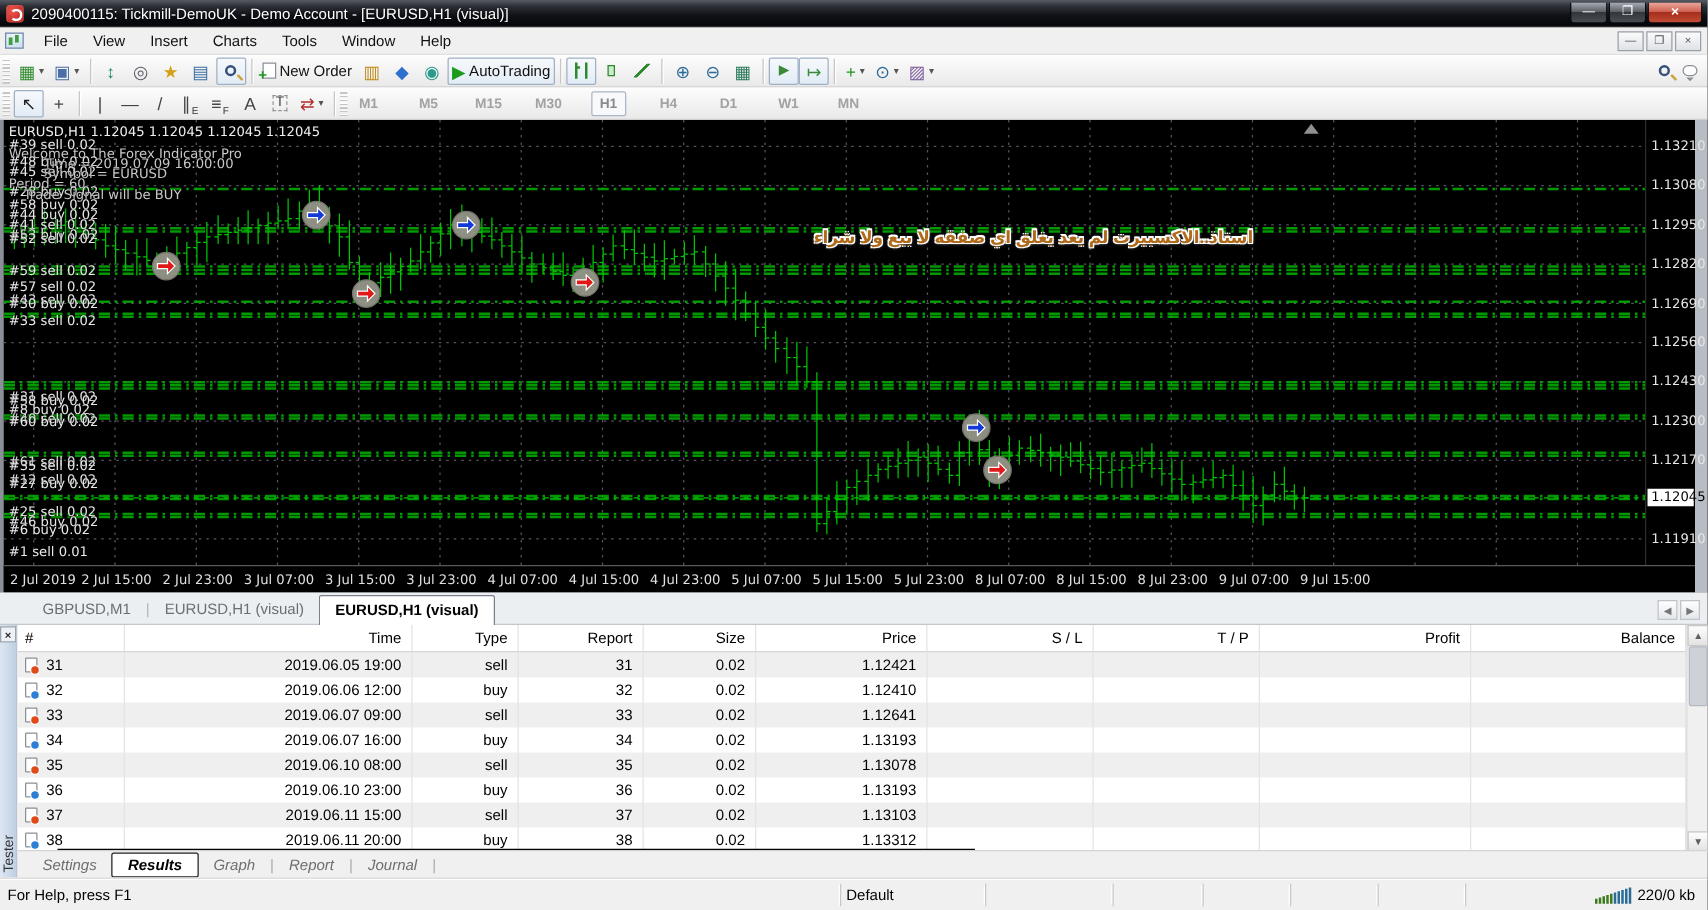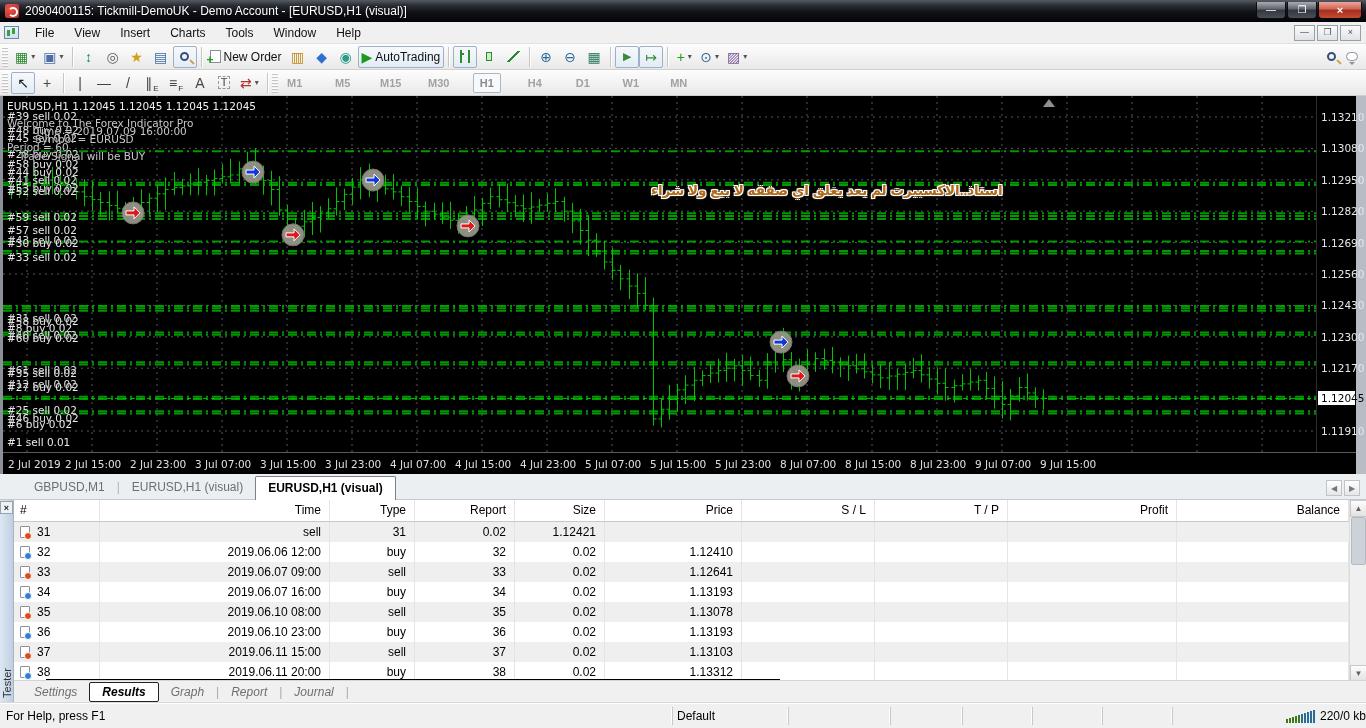--- a/index.html
+++ b/index.html
@@ -141,21 +141,21 @@
   .ttab { padding:2px 12px; color:#6e6e6e; cursor:default;font-style:italic; }
   .ttab.active { background:#fff; border:1px solid #222; color:#000; font-weight:bold; border-radius:2px; }
   .ttab-sep { color:#aaa; }
 
   
   .statusbar { position:absolute; bottom:0; left:0; right:0; height:26px; background:#f0f0f0;
     border-top:1px solid #d8d8d8; box-shadow:inset 0 1px 0 #fff; display:flex; align-items:center; font-size:12px;margin-top:45px; }
   .sb-help { width:672px; padding-left:6px; color:#000; }
   .sb-cell { height:18px; line-height:18px; border-left:1px solid #c8c8c8; box-shadow:-2px 0 0 -1px #fff;
     padding-left:4px; color:#000; }
-  .sb-conn { margin-left:auto; display:flex; align-items:center; gap:5px; }
+  .sb-conn { margin-left:auto; display:flex; align-items:center; gap:5px; padding-right:10px; }
   .connbars { display:flex; align-items:flex-end; gap:1px; height:14px; }
   .connbars span { width:2px; background:#3c7a1e; display:inline-block; }
   .connbars span.blue { background:#2a6c96; }
 </style>
 </head>
 <body>
 
 <div class="app">
 
   <div class="titlebar">
@@ -887,20 +887,21 @@
           <div class="tc">S / L</div>
           <div class="tc">T / P</div>
           <div class="tc">Profit</div>
           <div class="tc">Balance</div>
         </div>
         <div class="trow">
           <div class="tc first">
             <span class="doc-ic" style="--dot: #e04a1a;"></span>
             <span>31</span>
           </div>
+          <div class="tc">2019.06.05 19:00</div>
           <div class="tc">sell</div>
           <div class="tc">31</div>
           <div class="tc">0.02</div>
           <div class="tc">1.12421</div>
           <div class="tc"></div>
           <div class="tc"></div>
           <div class="tc"></div>
           <div class="tc"></div>
         </div>
         <div class="trow">

